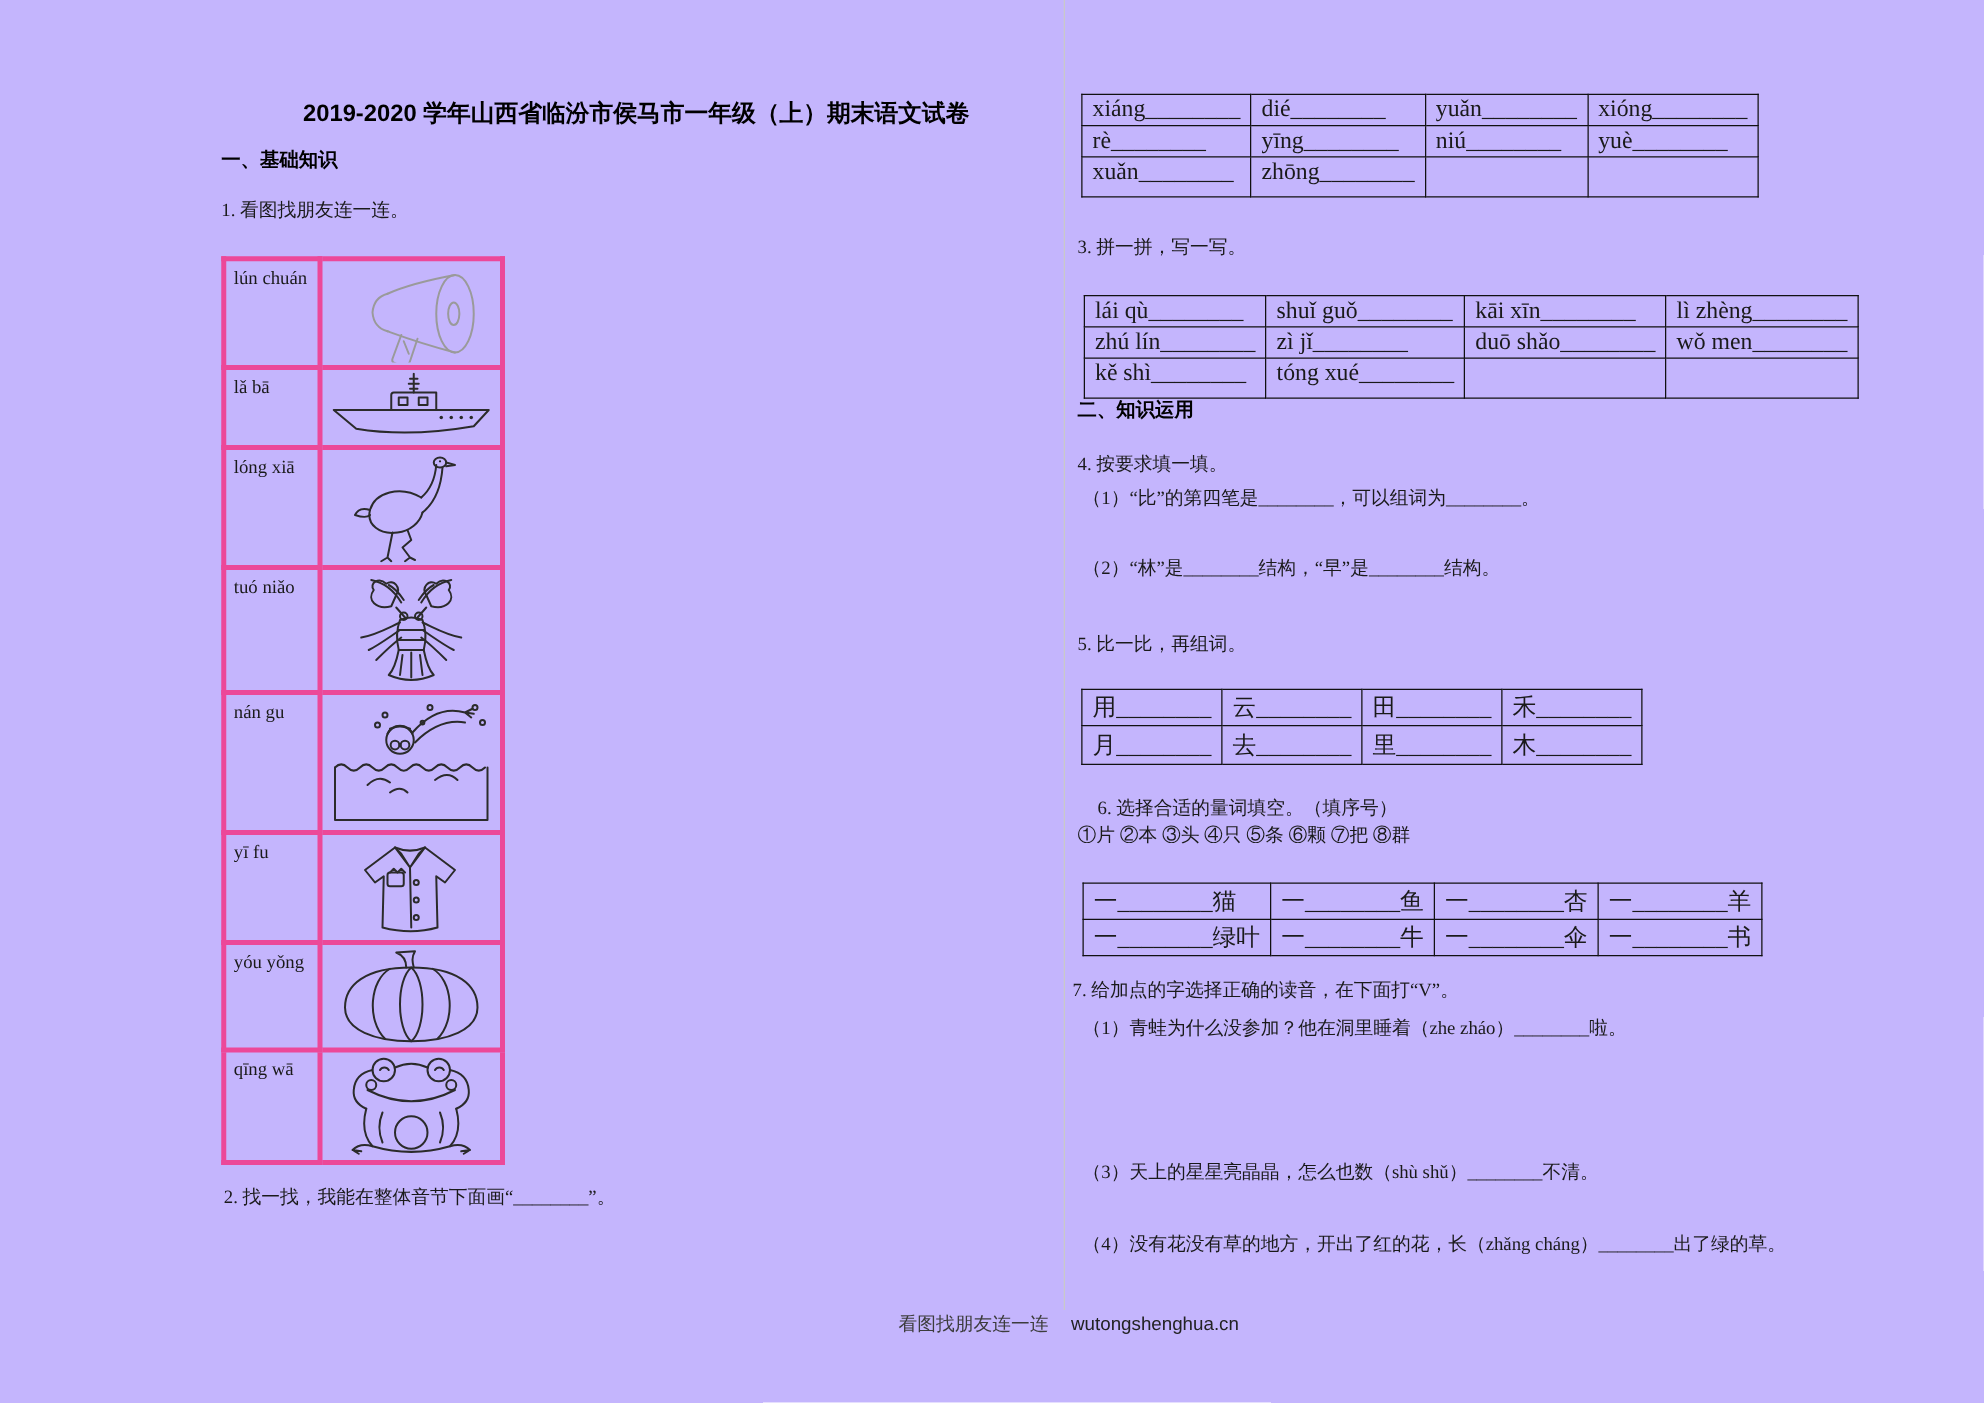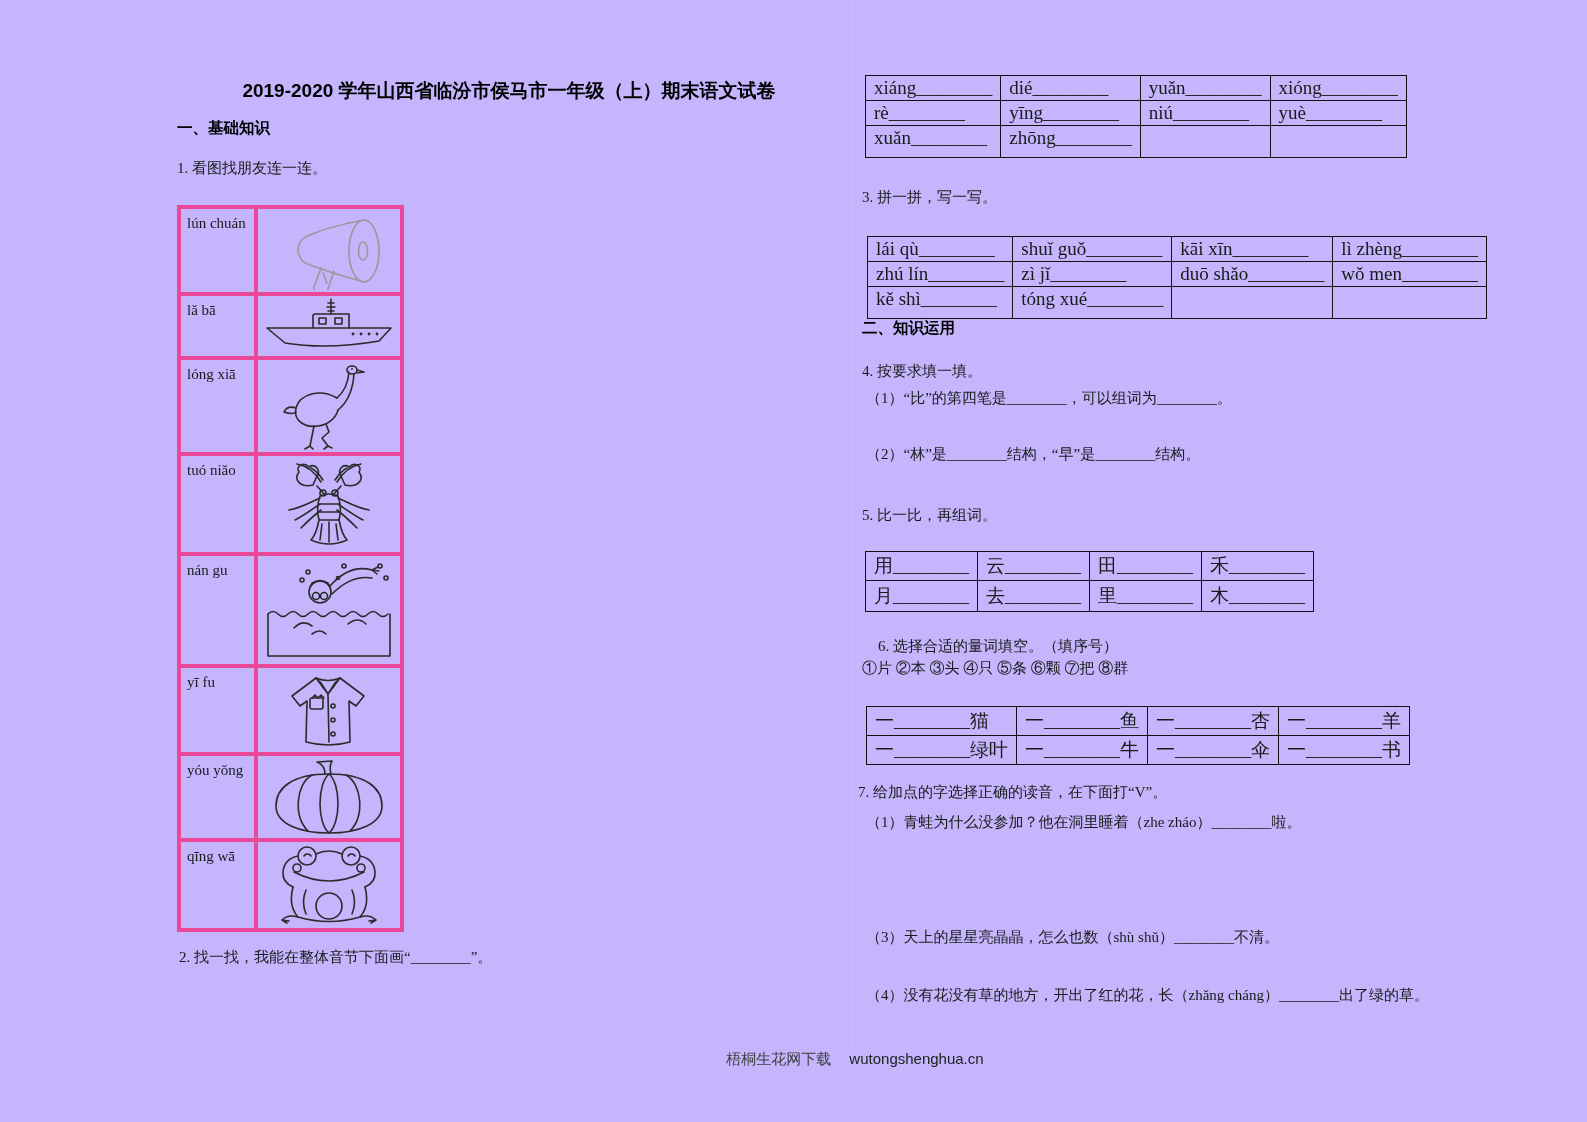--- a/index.html
+++ b/index.html
@@ -321,16 +321,16 @@
     </tr>
   </tbody>
     </table>
 
   <div class="abs qlabel" style="left:858px; top:783px;">7. 给加点的字选择正确的读音，在下面打“V”。</div>
   <div class="abs qitem" style="left:866px; top:813px; width:560px;">（1）青蛙为什么没参加？他在洞里睡着（zhe zháo）________啦。</div>
   <div class="abs qitem" style="left:866px; top:928px; width:560px;">（3）天上的星星亮晶晶，怎么也数（shù shǔ）________不清。</div>
   <div class="abs qitem" style="left:866px; top:986px; width:620px; white-space:nowrap;">（4）没有花没有草的地方，开出了红的花，长（zhǎng cháng）________出了绿的草。</div>
 
   <div class="abs footer" style="left:455px; top:1050px; width:800px;">
-    <span>梧桐生花网下载</span><span class="site-url">wutongshenghua.cn</span>
+    <span>看图找朋友连一连</span><span class="site-url">wutongshenghua.cn</span>
   </div>
 
 </div>
 
 </body></html>

